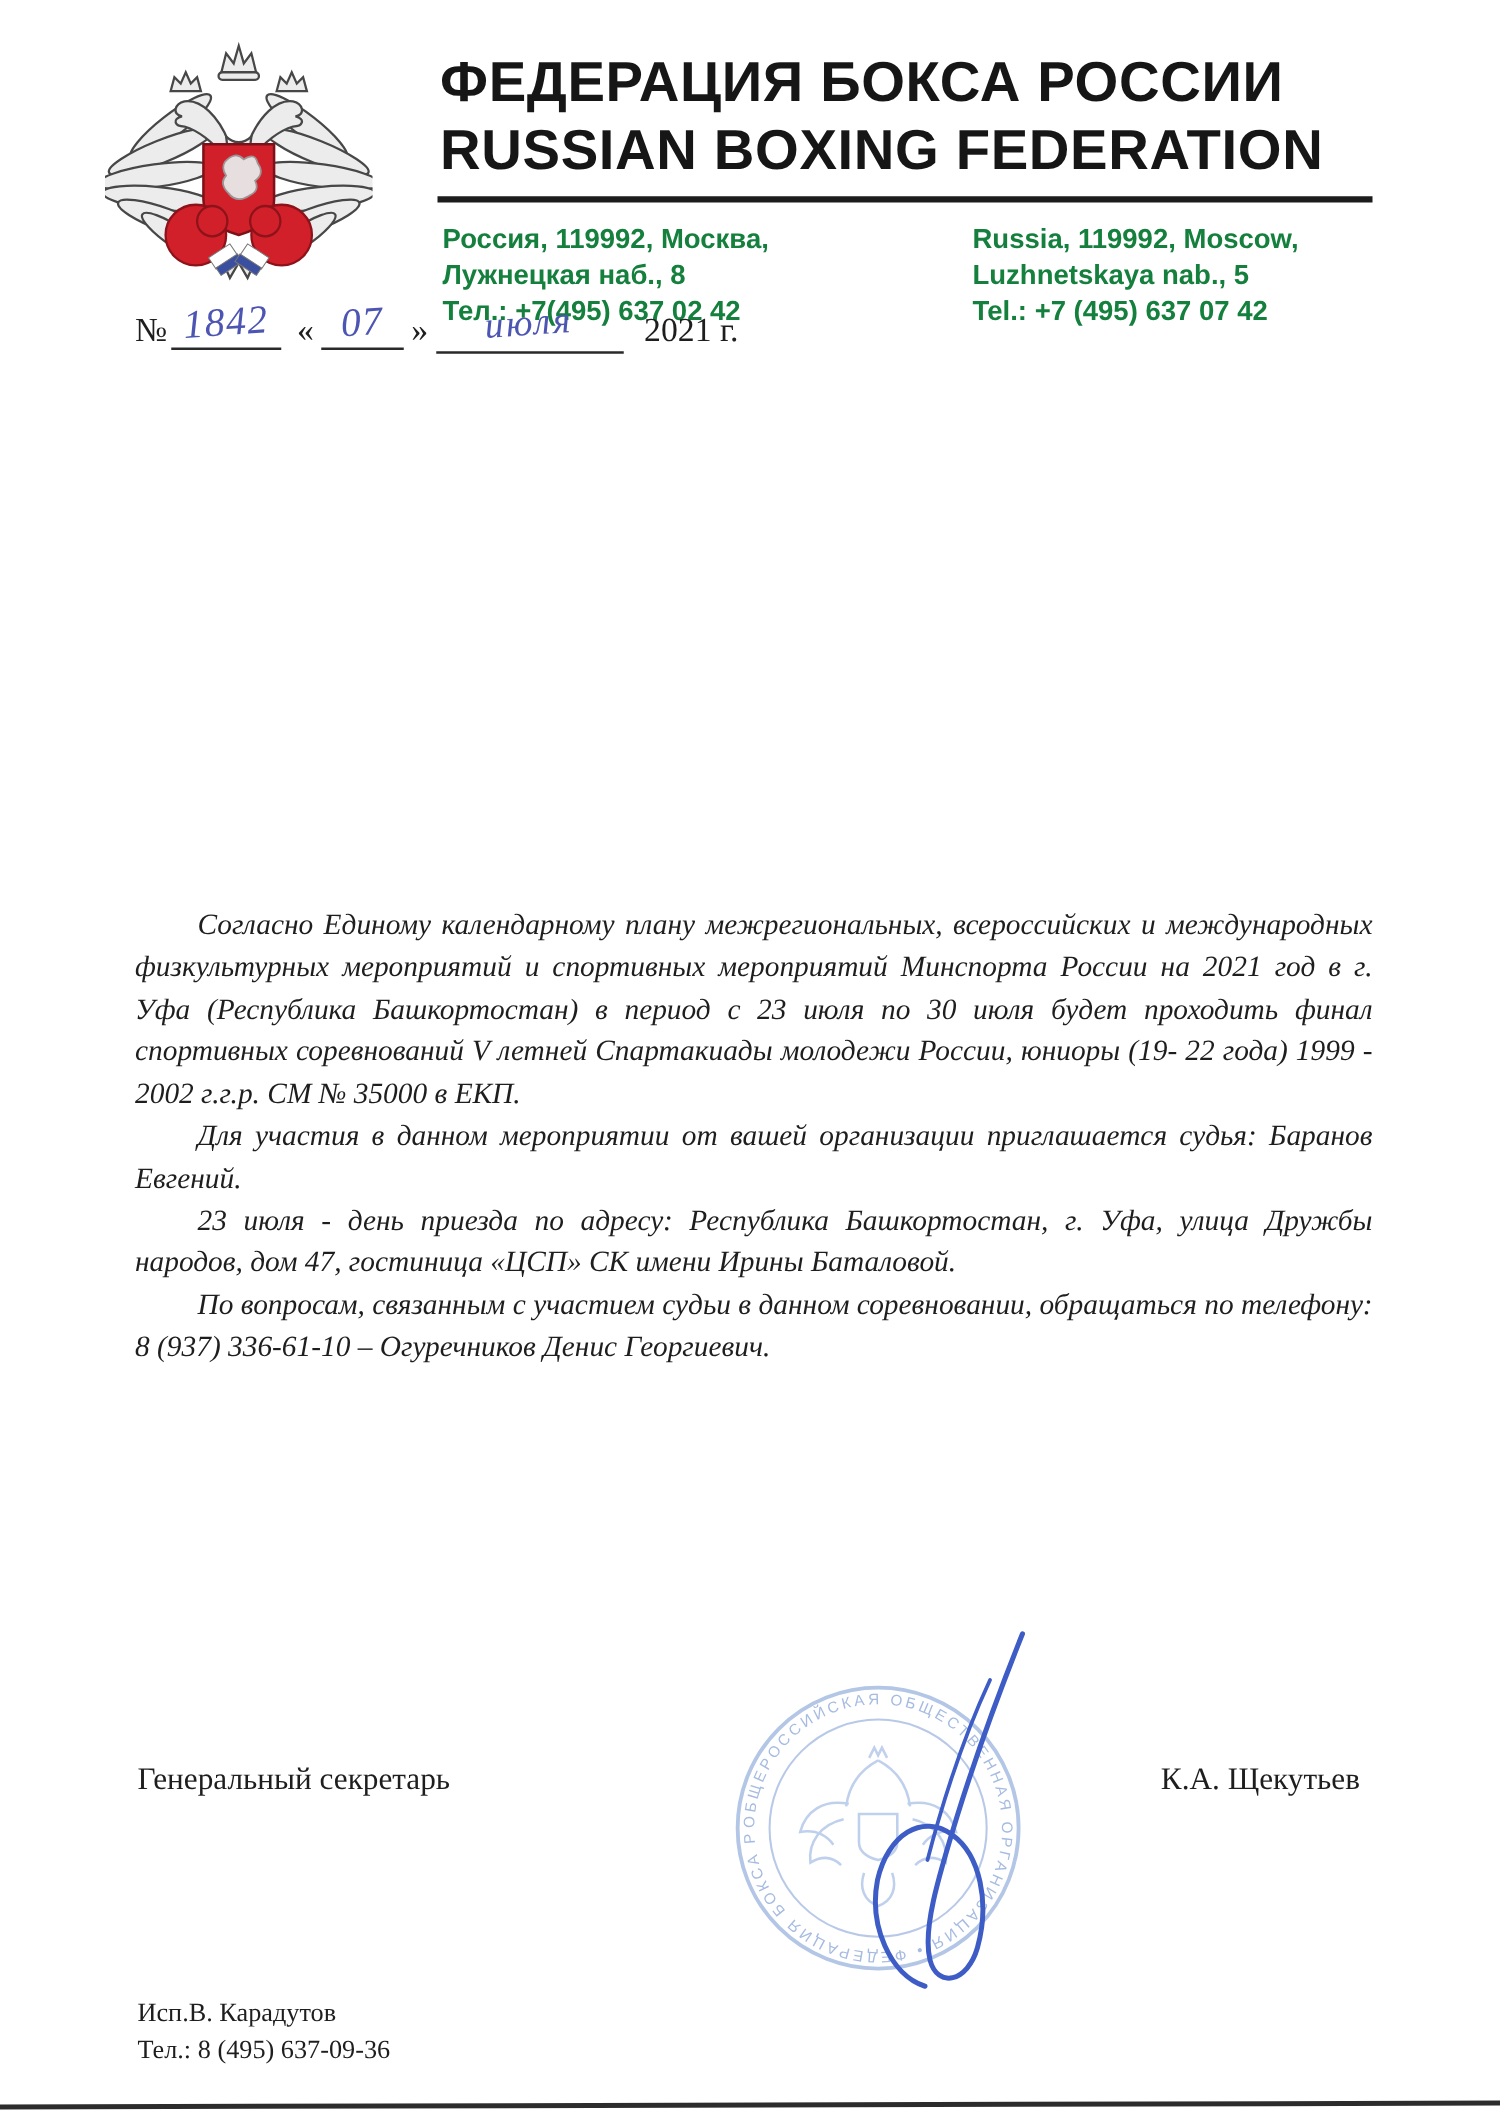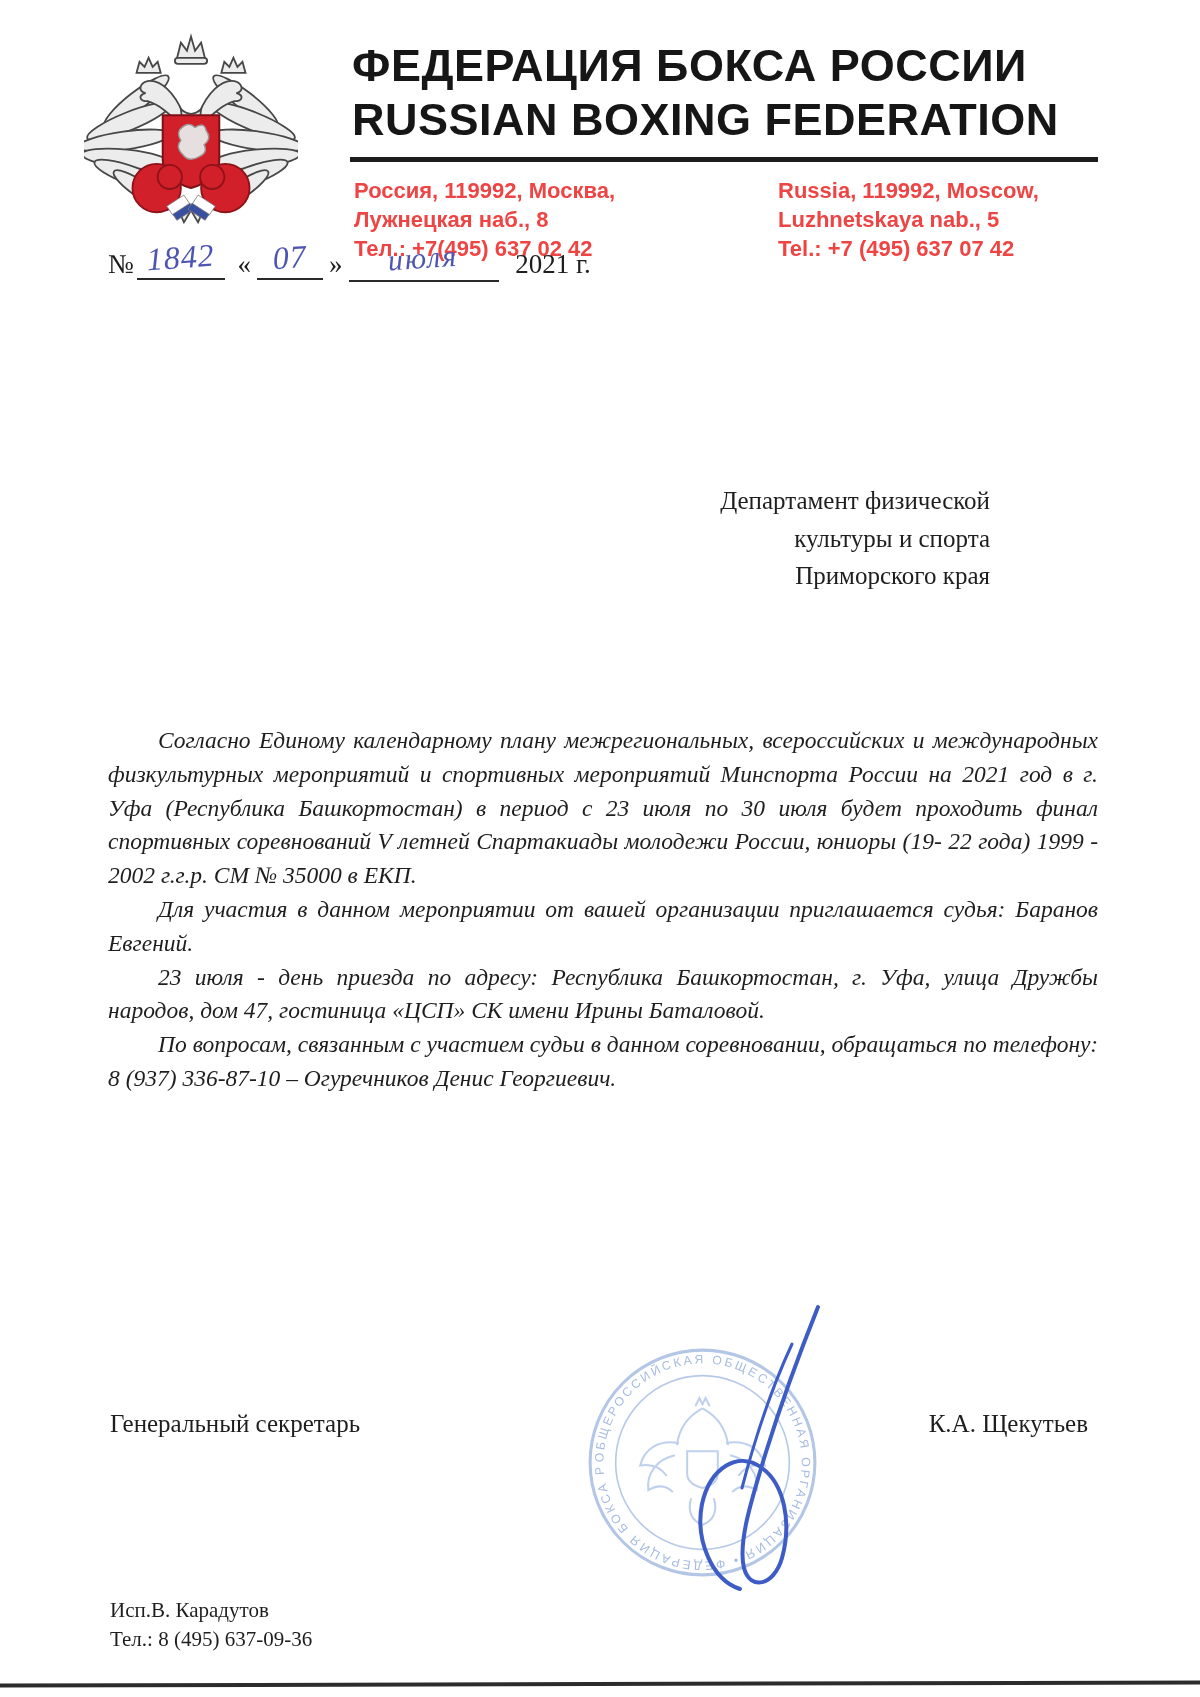--- a/index.html
+++ b/index.html
@@ -13,21 +13,21 @@
     position:absolute;left:352px;width:748px;
     font-family:"Liberation Sans",sans-serif;font-weight:bold;
     font-size:45px;letter-spacing:.5px;color:#161616;white-space:nowrap;
   }
   .title-ru{top:40px;}
   .title-en{top:94px;}
   .title-rule{position:absolute;left:350px;top:157px;width:748px;height:5px;background:#1c1c1c;}
   .addr{
     position:absolute;top:176px;
     font-family:"Liberation Sans",sans-serif;font-weight:bold;
-    font-size:22px;line-height:29px;color:#ef4444;white-space:nowrap;
+    font-size:22px;line-height:29px;color:#15803d;white-space:nowrap;
   }
   .addr-ru{left:354px;}
   .addr-en{left:778px;}
   
   .ref-line{position:absolute;left:108px;top:244px;font-size:27px;white-space:nowrap;}
   .ref-line .no{letter-spacing:1px;}
   .blank{display:inline-block;border-bottom:2px solid #2a2a2a;text-align:center;vertical-align:baseline;height:34px;}
   .blank.w1{width:88px;margin-left:2px;}
   .blank.w2{width:66px;}
   .blank.w3{width:150px;}
@@ -129,31 +129,26 @@
       <div>Luzhnetskaya nab., 5</div>
       <div>Tel.: +7 (495) 637 07 42</div>
     </div>
 
   <div class="ref-line">
     <span class="no">№</span><span class="blank w1"><span class="hand">1842</span></span>
     <span class="q">«</span><span class="blank w2"><span class="hand">07</span></span><span class="q">»</span><span class="blank w3"><span class="hand month">июля</span></span>
     <span class="year">2021 г.</span>
   </div>
 
-  <div class="recipient">
-      <div>Департамент физической</div>
-      <div>культуры и спорта</div>
-      <div>Приморского края</div>
-    </div>
 
   <div class="body-text">
       <p>Согласно Единому календарному плану межрегиональных, всероссийских и международных физкультурных мероприятий и спортивных мероприятий Минспорта России на 2021 год в г. Уфа (Республика Башкортостан) в период с 23 июля по 30 июля будет проходить финал спортивных соревнований V летней Спартакиады молодежи  России, юниоры (19- 22 года) 1999 - 2002 г.г.р. СМ № 35000 в ЕКП.</p>
       <p>Для участия в данном мероприятии от вашей организации приглашается судья: Баранов Евгений.</p>
       <p>23 июля - день приезда по адресу: Республика Башкортостан, г. Уфа, улица Дружбы народов, дом 47, гостиница «ЦСП» СК имени Ирины Баталовой.</p>
-      <p>По вопросам, связанным с участием судьи в данном соревновании, обращаться  по телефону: 8 (937) 336-87-10 – Огуречников Денис Георгиевич.</p>
+      <p>По вопросам, связанным с участием судьи в данном соревновании, обращаться  по телефону: 8 (937) 336-61-10 – Огуречников Денис Георгиевич.</p>
     </div>
 
   <div class="sig-title">Генеральный секретарь</div>
   <div class="sig-name">К.А. Щекутьев</div>
 
   <svg class="stamp" viewBox="0 0 230 230" aria-hidden="true">
     <circle cx="115" cy="115" r="110" fill="none" stroke="#a6bce2" stroke-width="3" opacity="0.85"></circle>
     <circle cx="115" cy="115" r="85" fill="none" stroke="#a6bce2" stroke-width="1.6" opacity="0.8"></circle>
     <defs>
       <path id="ring" d="M 18,115 a 97,97 0 1,1 194,0 a 97,97 0 1,1 -194,0"></path>

